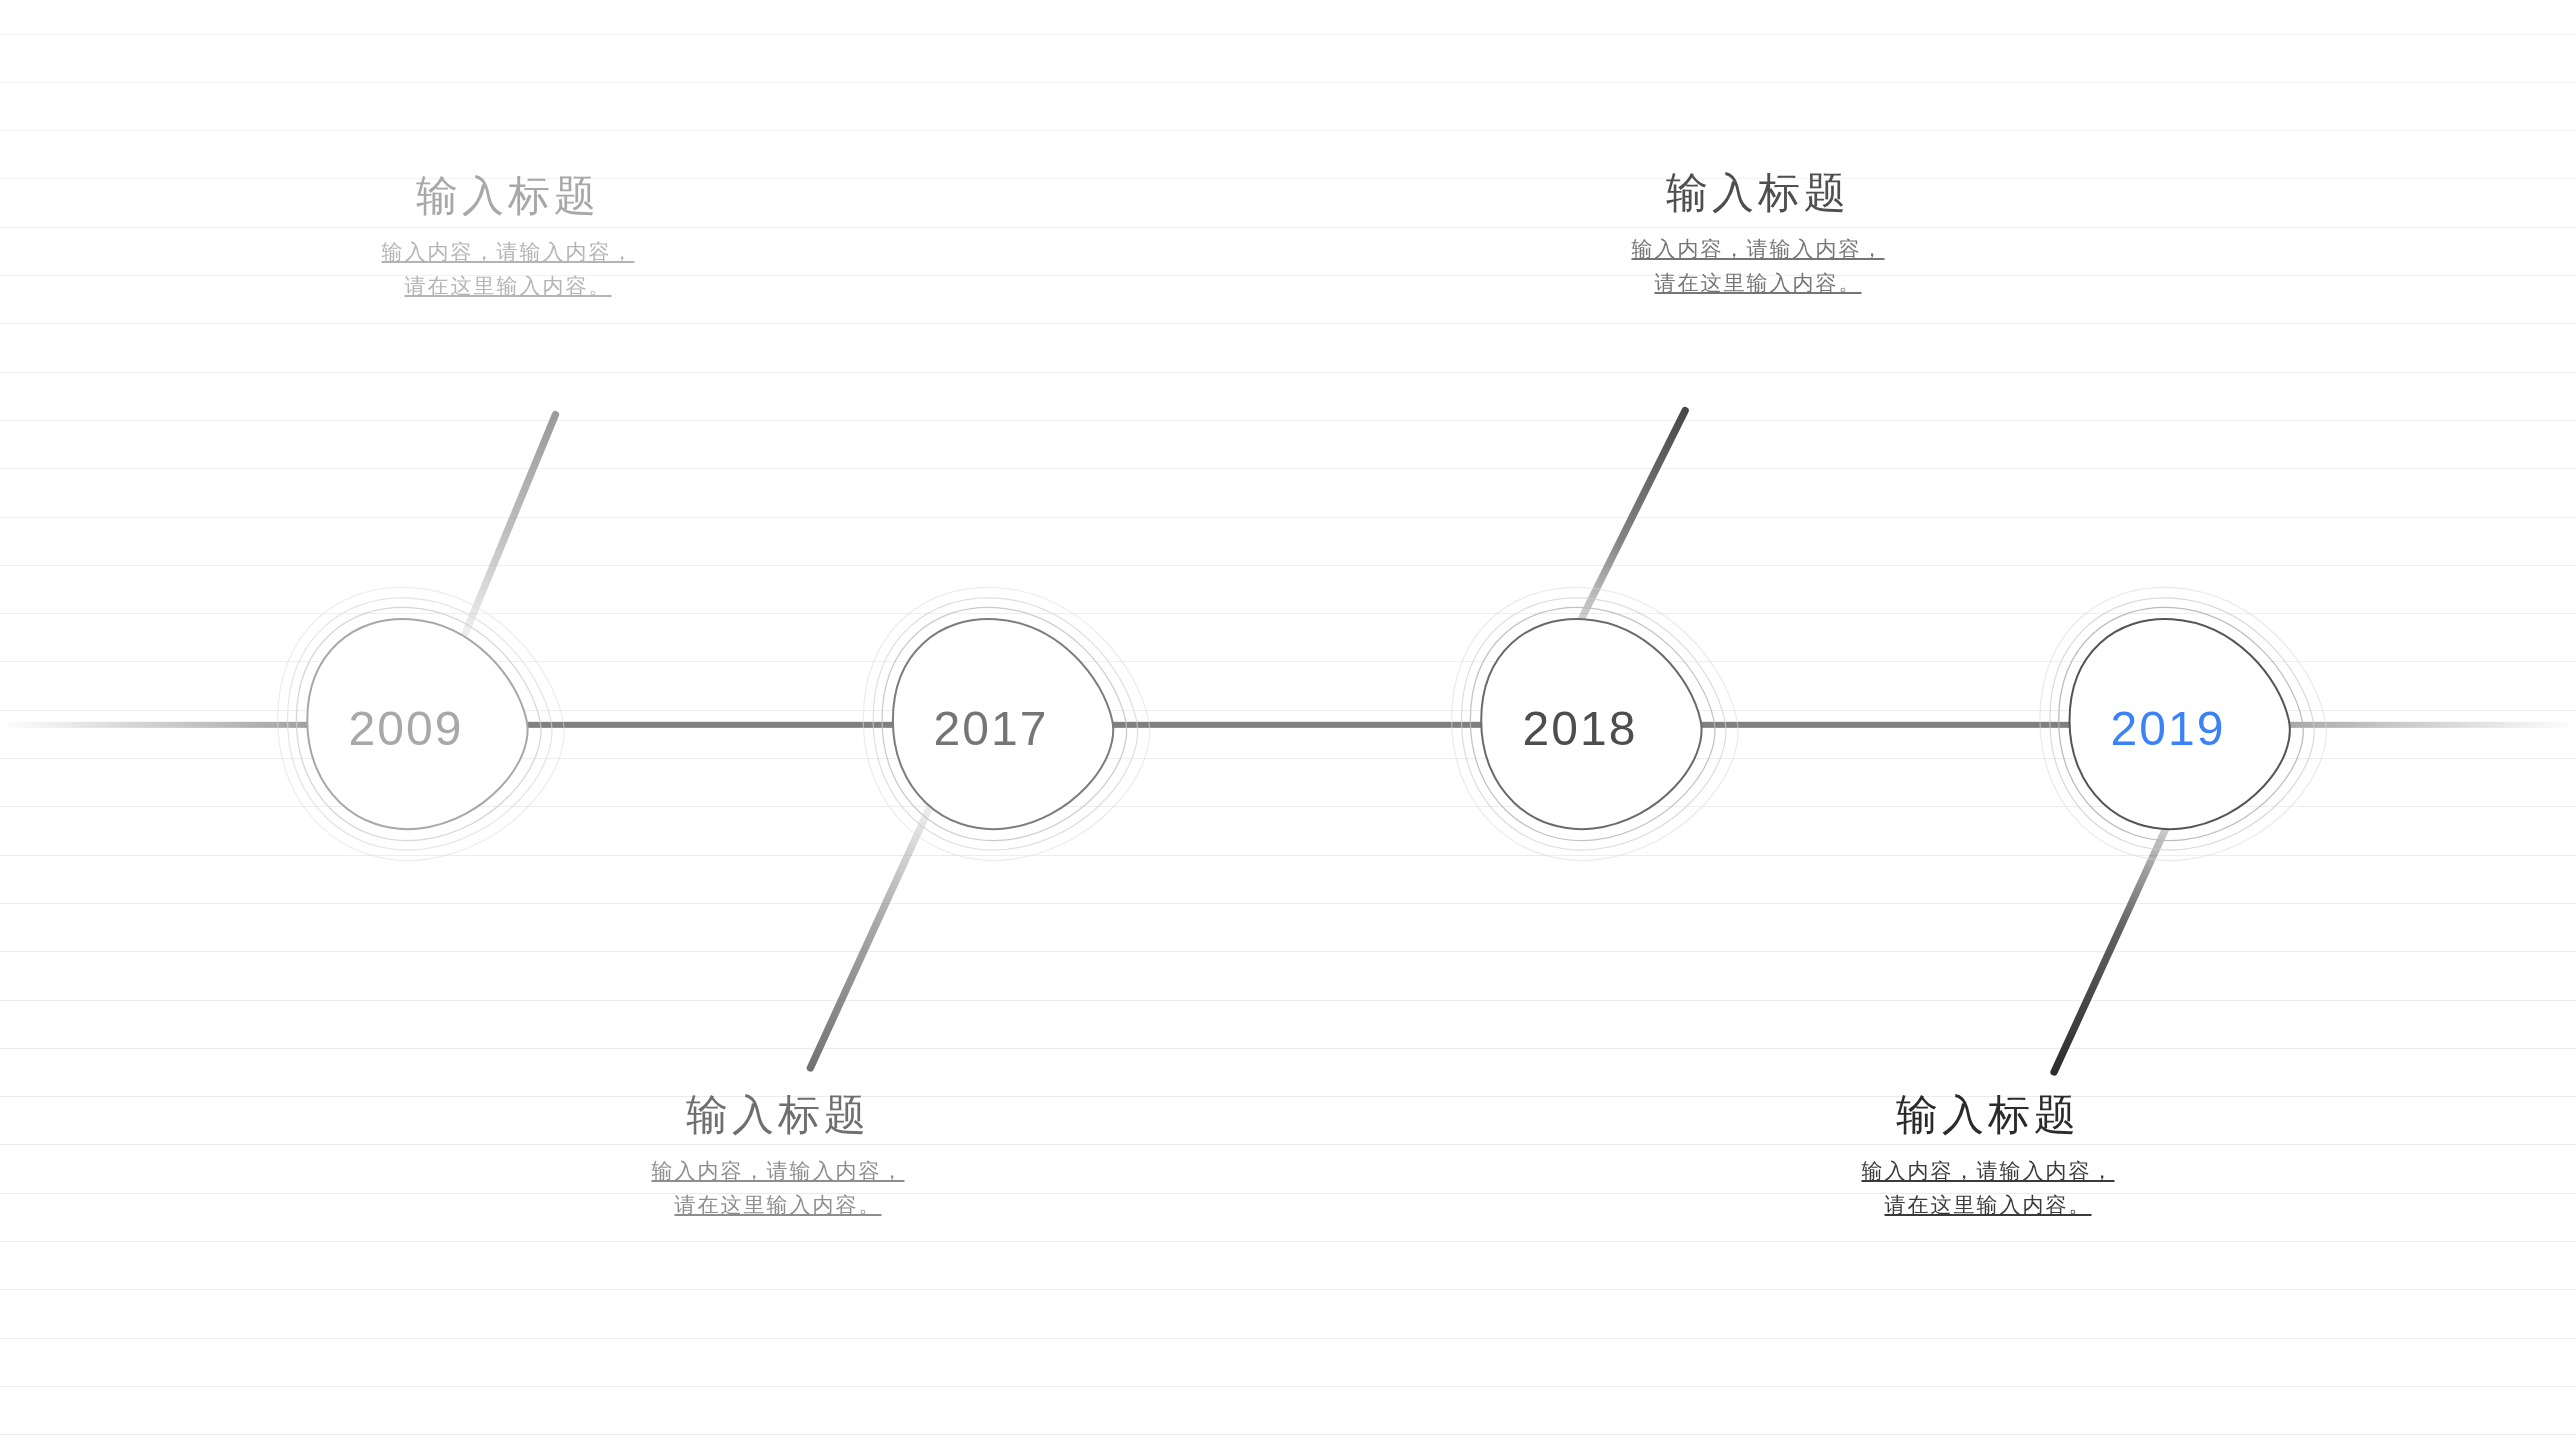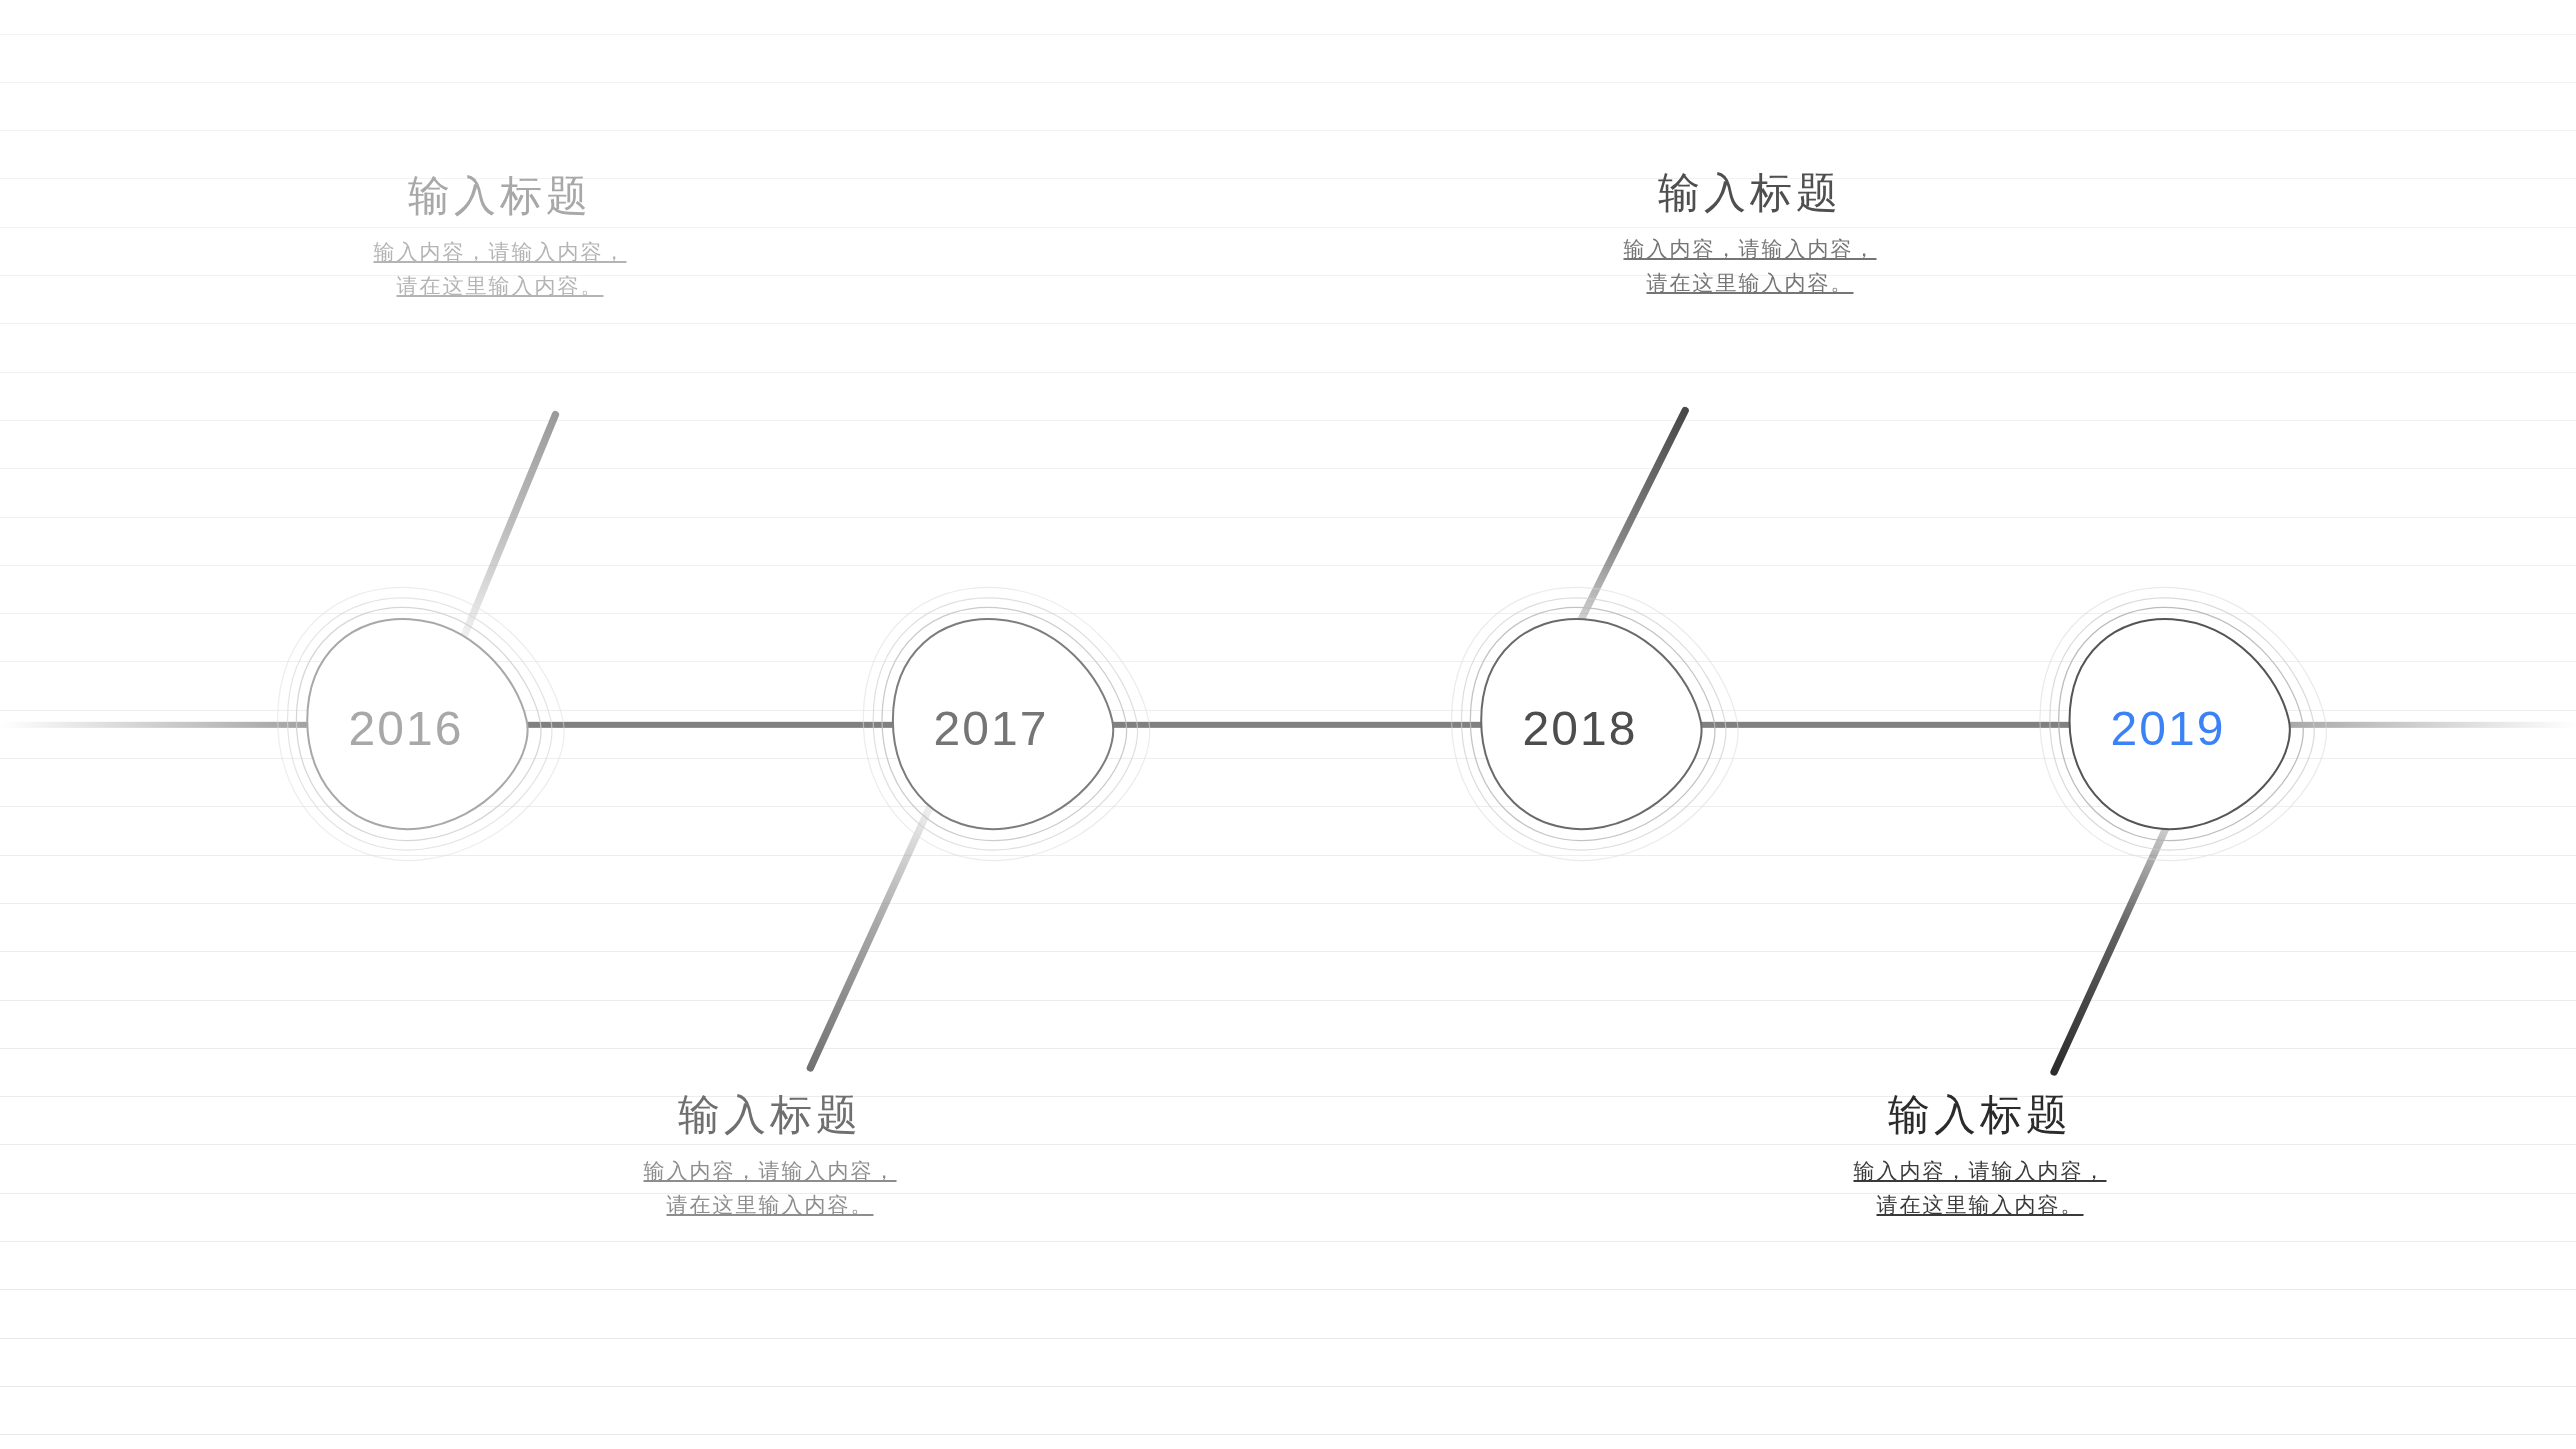--- a/index.html
+++ b/index.html
@@ -12,21 +12,21 @@
   #stage{position:relative;width:2576px;height:1449px;overflow:hidden;background:#fff;}
 
   
   #rules{position:absolute;inset:0;pointer-events:none;}
   .rule{position:absolute;left:0;width:2576px;height:1.3px;background:#e9e9e9;}
 
   
   #art{position:absolute;left:0;top:0;width:2576px;height:1449px;}
 
   
-  .block{position:absolute;text-align:center;}
+  .block{position:absolute;text-align:center;margin-left:8px;}
   .block .title{
     font-size:42px;
     font-weight:400;
     letter-spacing:4px;
     line-height:1.18;
     white-space:nowrap;
     margin:0 0 14.8px 0;
   }
   .block .body{
     font-size:21px;
@@ -169,21 +169,21 @@
 
       <g>
         <path d="M-147,-6 C-147,-108 -76,-162 6,-157 C100,-151 166,-70 180,-6 C193,54 118,144 20,155 C-72,165 -147,96 -147,-6 Z" transform="translate(3232,1080) scale(1.30)" stroke="#d8d8d8" stroke-width="1.4" opacity="0.55"></path>
         <path d="M-147,-6 C-147,-108 -76,-162 6,-157 C100,-151 166,-70 180,-6 C193,54 118,144 20,155 C-72,165 -147,96 -147,-6 Z" transform="translate(3232,1080) scale(1.20)" stroke="#cbcbcb" stroke-width="1.5" opacity="0.7"></path>
         <path d="M-147,-6 C-147,-108 -76,-162 6,-157 C100,-151 166,-70 180,-6 C193,54 118,144 20,155 C-72,165 -147,96 -147,-6 Z" transform="translate(3232,1080) scale(1.11)" stroke="#b0b0b0" stroke-width="1.7" opacity="0.85"></path>
         <path d="M-147,-6 C-147,-108 -76,-162 6,-157 C100,-151 166,-70 180,-6 C193,54 118,144 20,155 C-72,165 -147,96 -147,-6 Z" transform="translate(3232,1080)" stroke="#555555" stroke-width="3" fill="#ffffff"></path>
       </g>
     </g>
   </svg>
 
-  <div class="year y-0" style="left:406px;top:728px;">2016</div>
+  <div class="year y-0" style="left:406px;top:728px;">2009</div>
   <div class="year y-1" style="left:991px;top:728px;text-align:center;">2017</div>
   <div class="year y-2" style="left:1580px;top:728px;">2018</div>
   <div class="year y-3" style="left:2168px;top:728px;">2019</div>
 
   <div class="block t-0" style="left:500px;top:171px;transform:translateX(-50%);">
     <p class="title">输入标题</p>
     <p class="body">
       <span>输入内容，请输入内容，</span>
       <span>请在这里输入内容。</span>
     </p>

